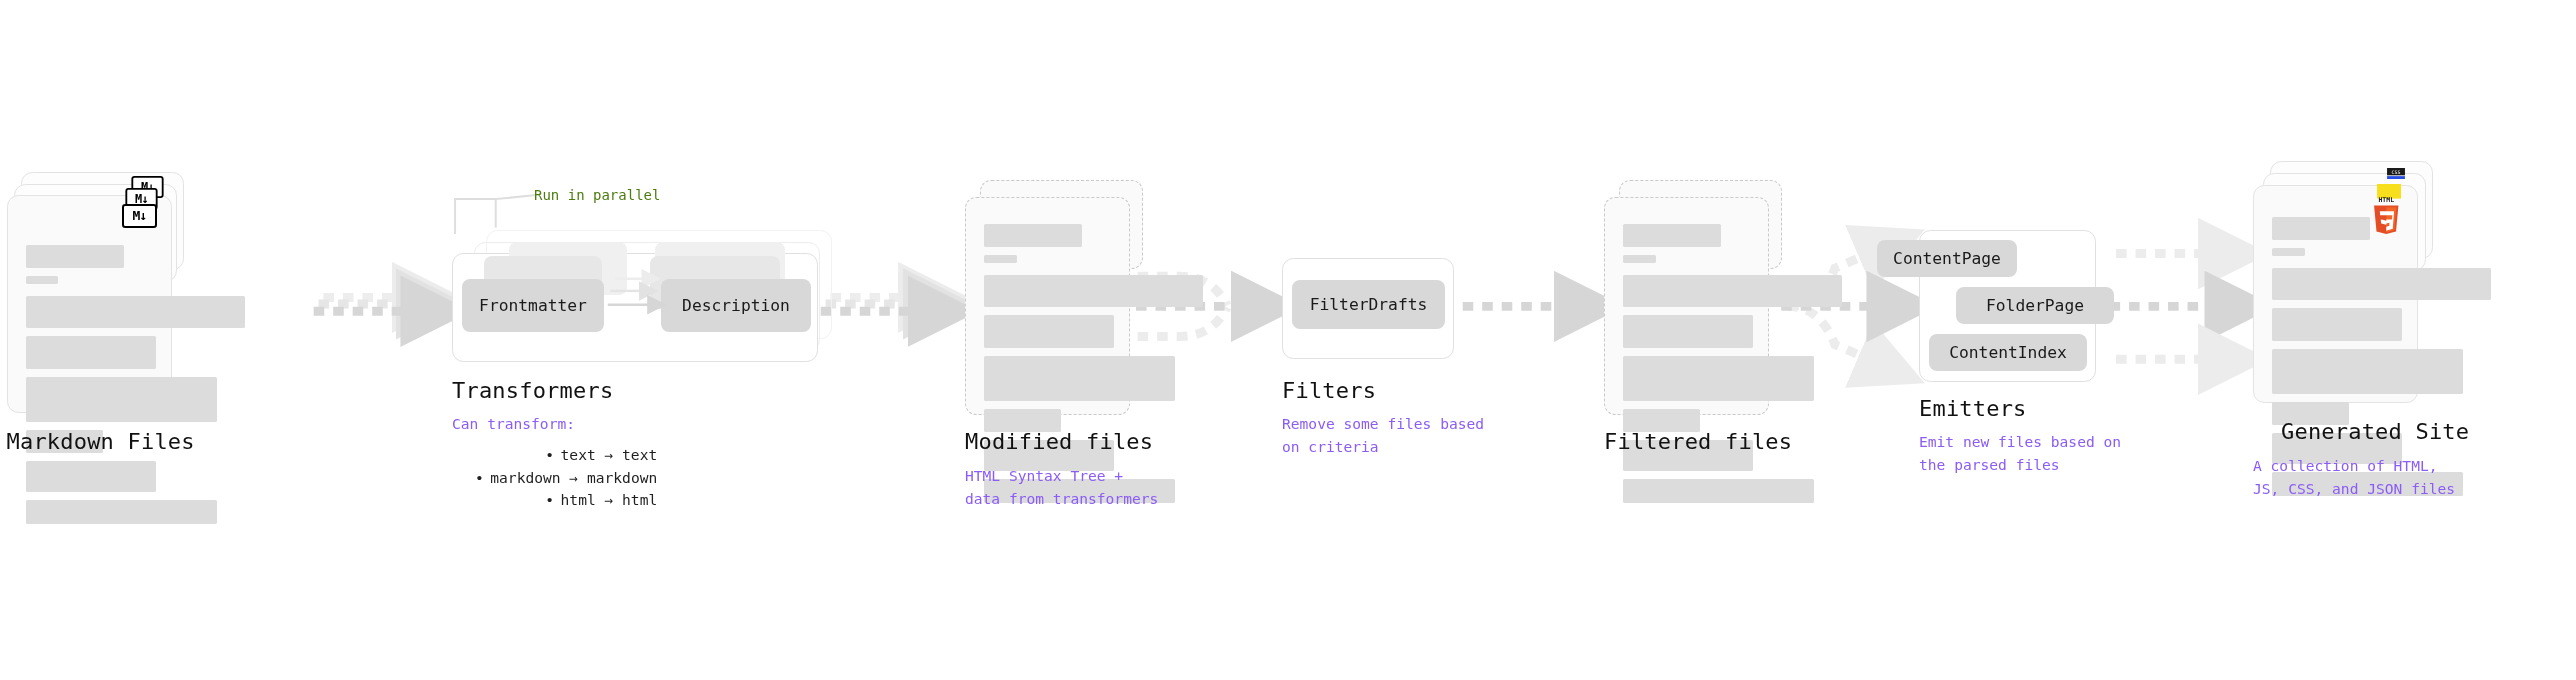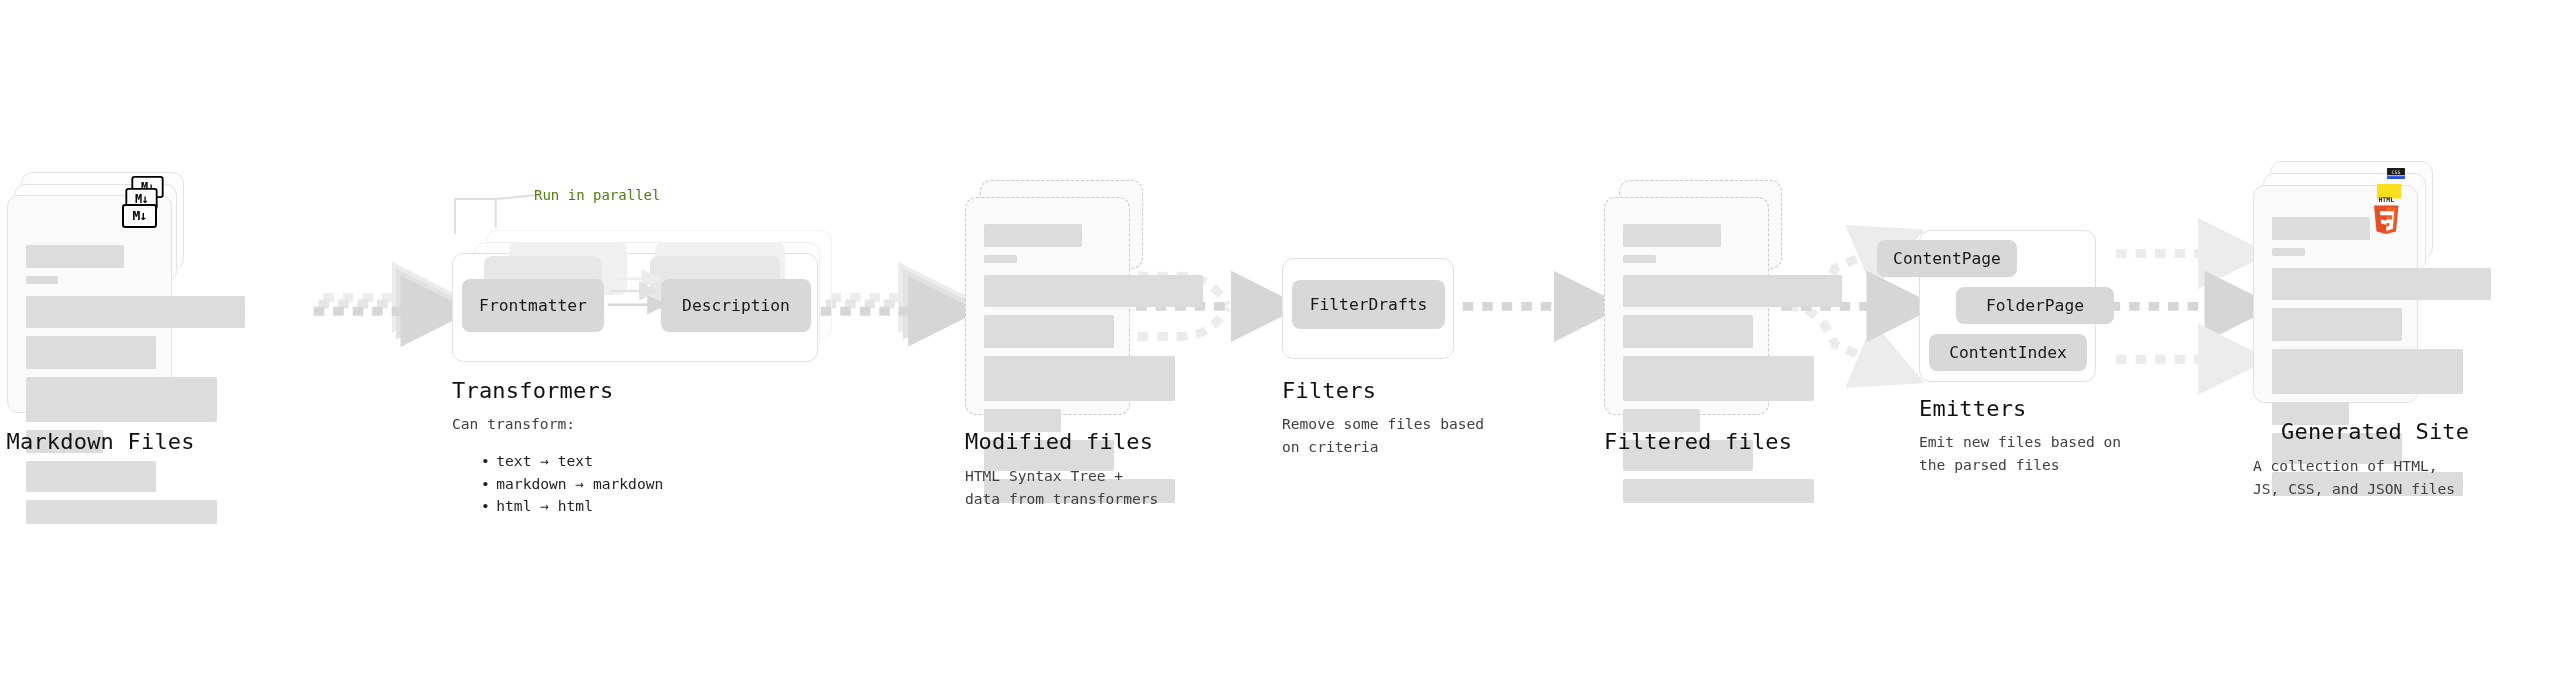--- a/index.html
+++ b/index.html
@@ -103,31 +103,31 @@
     position: absolute;
     font-size: 22px;
     color: #111111;
     white-space: nowrap;
     letter-spacing: 0.2px;
   }
   .caption-sub {
     position: absolute;
     font-size: 14.6px;
     line-height: 1.55;
-    color: #404040;
+    color: #8b5cf6;
     white-space: pre-line;
   }
   .caption-list {
     position: absolute;
     font-size: 14.6px;
     line-height: 1.55;
     color: #1f1f1f;
   }
   .caption-list ul {
-    margin: 16px; padding: 0 0 0 13px; list-style: none;
+    margin: 10px; padding: 0 0 0 13px; list-style: none; text-align: right;
   }
   .caption-list li::before {
     content: "\2022";
     margin-right: 6.5px;
   }
 
   .parallel-label {
     position: absolute;
     font-size: 14px;
     color: #4d7c0f;

